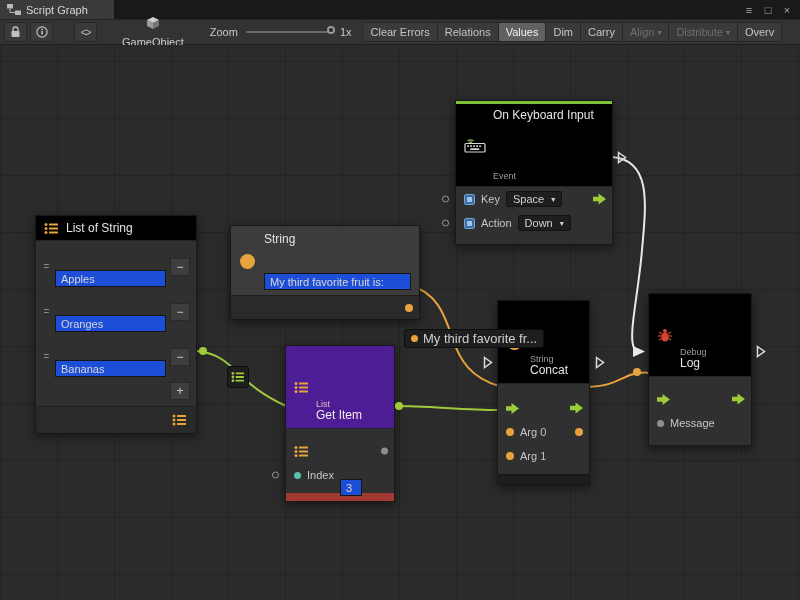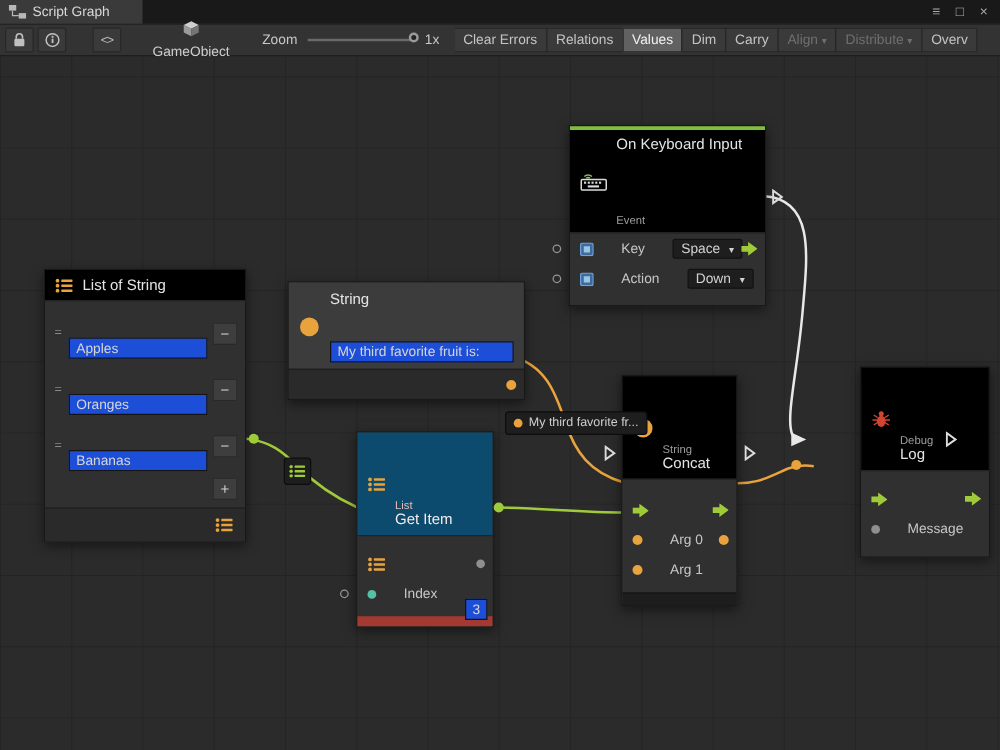--- a/index.html
+++ b/index.html
@@ -34,21 +34,21 @@
     background-size:57px 57px; background-position:0 16px; }
   #wires { position:absolute; inset:0; z-index:1; pointer-events:none; }
 
   
   .node { position:absolute; background:#303030; border:1px solid #181818; box-shadow:0 3px 9px rgba(0,0,0,.5); font-size:11px; z-index:3; }
   .node-header { display:flex; align-items:center; gap:7px; padding:5px 8px; background:#000000; }
   .hdr-text { display:flex; flex-direction:column; line-height:1.15; }
   .hdr-cat { font-size:9px; color:#9E9E9E;margin-top:48px; }
   .hdr-title { font-size:12px; color:#E4E4E4; }
   .node-body { background:#303030; border-top:1px solid #232323; }
-  .nrow { height:24px; display:flex; align-items:center; gap:22px; padding:0 8px; position:relative; color:#C6C6C6; }
+  .nrow { height:24px; display:flex; align-items:center; gap:6px; padding:0 8px; position:relative; color:#C6C6C6; }
   .port-right { position:absolute; right:6px; top:50%; transform:translateY(-50%); display:flex; }
   .ext-circle { position:absolute; left:-14px; top:50%; transform:translateY(-50%); width:7px; height:7px; border:1.5px solid #969696; border-radius:50%; }
   .dot { width:8px; height:8px; border-radius:50%; flex:none; }
   .dot.orange { background:#E8A33C; }
   .dot.gray   { background:#8F8F8F; width:7px; height:7px; }
   .dot.teal   { background:#57C0A8; width:7px; height:7px; }
   .select { background:#1E1E1E; border:1px solid #121212; border-radius:2px; padding:1px 6px; font-size:11px; color:#D2D2D2; display:inline-flex; gap:4px; align-items:center; }
   .field { background:#1d4ed8; border:1px solid #141414; padding:0 5px; color:#D6D6D6; font-size:11px; height:17px; line-height:16px;margin-top:24px; }
 
   #node-keyboard { left:455px; top:55px; width:158px; }
@@ -63,35 +63,35 @@
   .plus-row { display:flex; justify-content:flex-end; padding:3px 6px 6px; }
   .out-strip { height:27px; background:#2A2A2A; border-top:1px solid #1E1E1E; position:relative; }
   .out-strip .port-right { right:9px; }
 
   #node-string { left:230px; top:180px; width:190px; }
   .string-head { display:flex; gap:8px; padding:6px 8px 5px; align-items:center; }
   .string-head .col { flex:1; display:flex; flex-direction:column; gap:3px; }
   .val-strip { height:24px; background:#2A2A2A; border-top:1px solid #1E1E1E; position:relative; }
 
   #node-getitem { left:285px; top:300px; width:110px; }
-  #node-getitem .node-header { background:#0c4a6e; }
+  #node-getitem .node-header { background:#4c1d95; }
   #node-getitem .hdr-cat { color:#E2BDB6; }
   #node-getitem .hdr-title { color:#F4ECEA; }
   #node-getitem .node-body { padding-top:10px; }
   .red-footer { height:8px; background:#A23A31; margin-top:6px; }
 
   #node-concat { left:497px; top:255px; width:93px; }
   #node-concat .node-body { padding-top:12px; }
   .dark-footer { height:10px; background:#1D1D1D; border-top:1px solid #141414; margin-top:6px; }
 
-  #node-log { left:688px; top:248px; width:104px; }
+  #node-log { left:648px; top:248px; width:104px; }
   #node-log .node-body { padding:10px 0; }
 
   
-  .wire-badge { position:absolute; background:#1E1E1E; border:1px solid #0D0D0D; border-radius:3px; display:flex; align-items:center; gap:5px; padding:2px 6px; font-size:10px; color:#CFCFCF; z-index:5; white-space:nowrap; }
+  .wire-badge { position:absolute; background:#1E1E1E; border:1px solid #0D0D0D; border-radius:3px; display:flex; align-items:center; gap:5px; padding:2px 6px; font-size:13px; color:#CFCFCF; z-index:5; white-space:nowrap; }
   #tooltip { left:404px; top:284px; height:19px; }
   #list-badge { left:227px; top:321px; width:22px; height:22px; justify-content:center; padding:0; }
   .mini-dot { width:7px; height:7px; border-radius:50%; background:#E8A33C; flex:none; }
   .free-dot { position:absolute; border-radius:50%; z-index:4; }
   #dot-a { left:199px; top:302px; width:8px; height:8px; background:#9FCB3B; }
   #dot-b { left:395px; top:357px; width:8px; height:8px; background:#9FCB3B; }
   #dot-c { left:633px; top:323px; width:8px; height:8px; background:#E8A33C; }
   .tri { position:absolute; z-index:6; }
   #tri-kb { left:617px; top:106px; }
   #tri-concat-l { left:483px; top:311px; }

